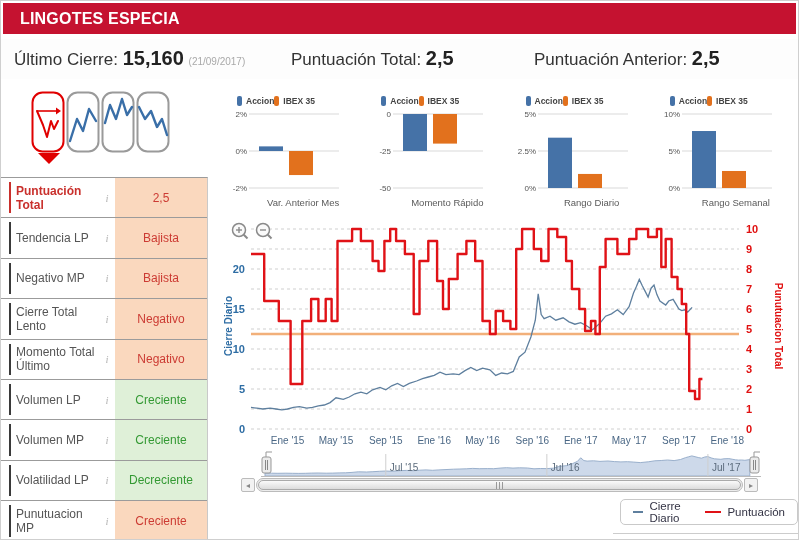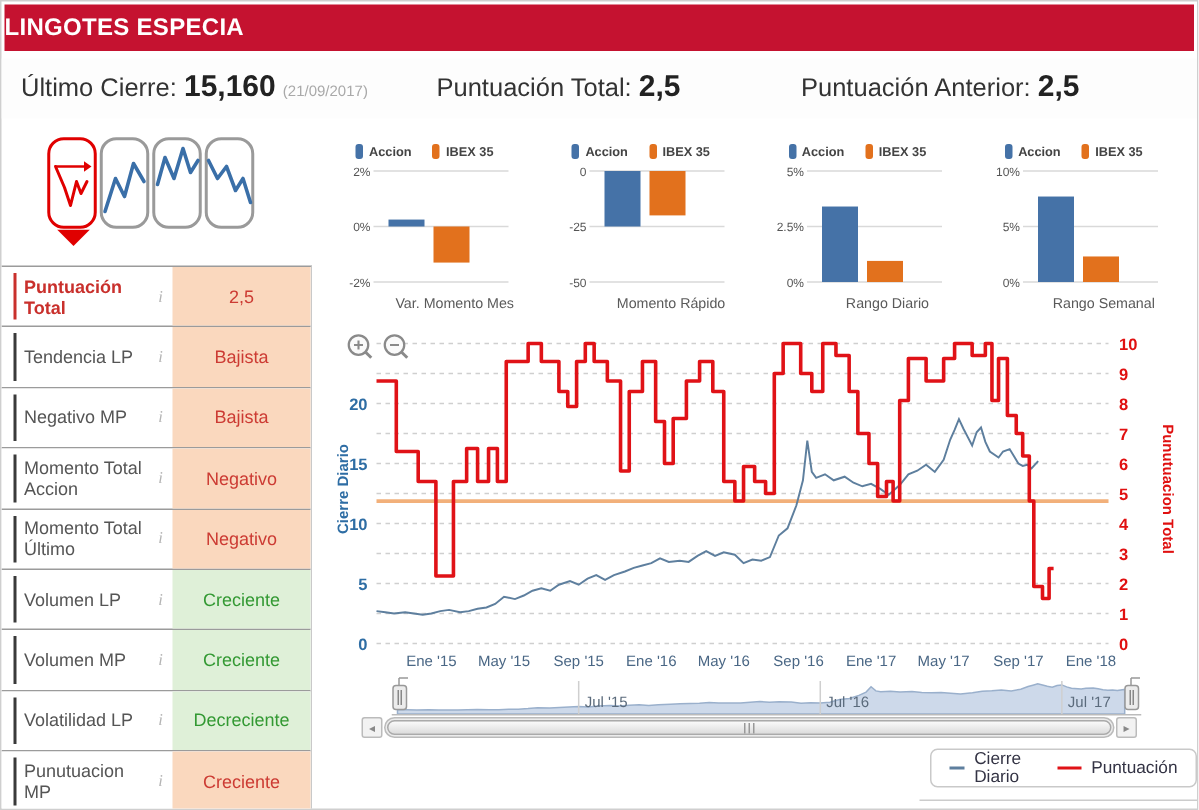--- a/index.html
+++ b/index.html
@@ -1,21 +1,21 @@
 <!DOCTYPE html>
 <html><head>
 <meta charset="utf-8">
 <style>
   html,body{margin:0;padding:0;background:#fff;}
   *{box-sizing:border-box;}
   .page{position:relative;width:799px;height:540px;background:#fff;border:1px solid #cfcfcf;
         font-family:"Liberation Sans",sans-serif;overflow:hidden;}
   
   .hdr{position:absolute;left:2px;top:2px;right:2px;height:31px;background:#c51230;color:#fff;
-       display:flex;align-items:center;font-size:16px;font-weight:bold;letter-spacing:.2px;}
+       display:flex;align-items:center;padding-left:17px;font-size:16px;font-weight:bold;letter-spacing:.2px;}
   
   .summary{position:absolute;left:0;top:38px;right:0;height:40px;background:#fdfdfd;padding-left:14px;}
   .sumgrp{position:absolute;top:8px;white-space:nowrap;color:#333;font-size:17px;}
   .sumgrp .val{font-size:20px;font-weight:bold;color:#222;}
   .sumgrp .date{font-size:10px;color:#a9a9a9;}
   .g1{left:13px;} .g2{left:290px;} .g3{left:533px;}
   
   .patterns{position:absolute;left:0;top:88px;width:222px;height:88px;}
   .pbox{position:absolute;top:2px;width:34px;height:62px;}
   .rebote-ptr{position:absolute;left:36px;top:64px;}
@@ -28,21 +28,21 @@
   .ilabel{flex:1;display:flex;align-items:center;padding-left:5px;font-size:12px;line-height:14px;color:#555;}
   .irow.hl .ilabel{color:#c9302c;font-weight:bold;}
   .iinfo{width:16px;display:flex;align-items:center;justify-content:center;
          font-family:"Liberation Serif",serif;font-style:italic;font-size:11px;color:#b5b5b5;}
   .ival{width:92px;display:flex;align-items:center;justify-content:center;font-size:12px;}
   .tone-neg .ival{background:#fad8be;color:#cc3b33;}
   .tone-pos .ival{background:#dff0d8;color:#339933;}
   
   .minis{position:absolute;left:222px;top:92px;width:577px;height:122px;display:grid;grid-template-columns:repeat(4,1fr);}
   .mini{position:relative;}
-  .mini-legend{display:flex;align-items:center;gap:14px;height:16px;padding-left:14px;}
+  .mini-legend{display:flex;align-items:center;height:16px;padding-left:14px;}
   .mini-legend .item{display:flex;align-items:center;gap:4px;font-size:8.5px;font-weight:bold;color:#444;}
   .pill{width:5px;height:10px;border-radius:2px;display:inline-block;}
   .mini-title{position:absolute;left:26px;right:10px;top:104px;text-align:center;font-size:9.5px;color:#5a5a5a;}
   .mini svg{display:block;}
   .mini-tick{font-size:8px;fill:#555;font-family:"Liberation Sans",sans-serif;}
   
   .mainchart{position:absolute;left:222px;top:215px;width:577px;height:238px;}
   .ltick{font:bold 11px "Liberation Sans",sans-serif;fill:#2e6da4;}
   .rtick{font:bold 11px "Liberation Sans",sans-serif;fill:#e01010;}
   .xtick{font:10px "Liberation Sans",sans-serif;fill:#4a6785;}
@@ -130,21 +130,21 @@
     <div class="ival">Bajista</div>
   </div>
       <div class="irow tone-neg">
     <div class="ibar"></div>
     <div class="ilabel">Negativo MP</div>
     <div class="iinfo">i</div>
     <div class="ival">Bajista</div>
   </div>
       <div class="irow tone-neg">
     <div class="ibar"></div>
-    <div class="ilabel">Momento Total Accion</div>
+    <div class="ilabel">Cierre Total Lento</div>
     <div class="iinfo">i</div>
     <div class="ival">Negativo</div>
   </div>
       <div class="irow tone-neg">
     <div class="ibar"></div>
     <div class="ilabel">Momento Total Último</div>
     <div class="iinfo">i</div>
     <div class="ival">Negativo</div>
   </div>
       <div class="irow tone-pos">
@@ -188,21 +188,21 @@
     <svg width="143" height="88">
           <line x1="26" x2="116" y1="5" y2="5" stroke="#d9d9d9" stroke-width="1"></line>
           <text x="24" y="8" text-anchor="end" class="mini-tick">2%</text>
           <line x1="26" x2="116" y1="42" y2="42" stroke="#d9d9d9" stroke-width="1"></line>
           <text x="24" y="45" text-anchor="end" class="mini-tick">0%</text>
           <line x1="26" x2="116" y1="79" y2="79" stroke="#d9d9d9" stroke-width="1"></line>
           <text x="24" y="82" text-anchor="end" class="mini-tick">-2%</text>
           <rect x="36" y="37.375" width="24" height="4.625" fill="#4572a7"></rect>
           <rect x="66" y="42" width="24" height="24.049999999999997" fill="#e2711d"></rect>
         </svg>
-    <div class="mini-title">Var. Momento Mes</div>
+    <div class="mini-title">Var. Anterior Mes</div>
   </div>
       <div class="mini">
     <div class="mini-legend">
       <span class="item">
             <span class="pill" style="background: rgb(69, 114, 167);"></span>
             <span class="lg-a">Accion</span>
           </span>
       <span class="item">
             <span class="pill" style="background: rgb(226, 113, 29);"></span>
             <span class="lg-b">IBEX 35</span>

